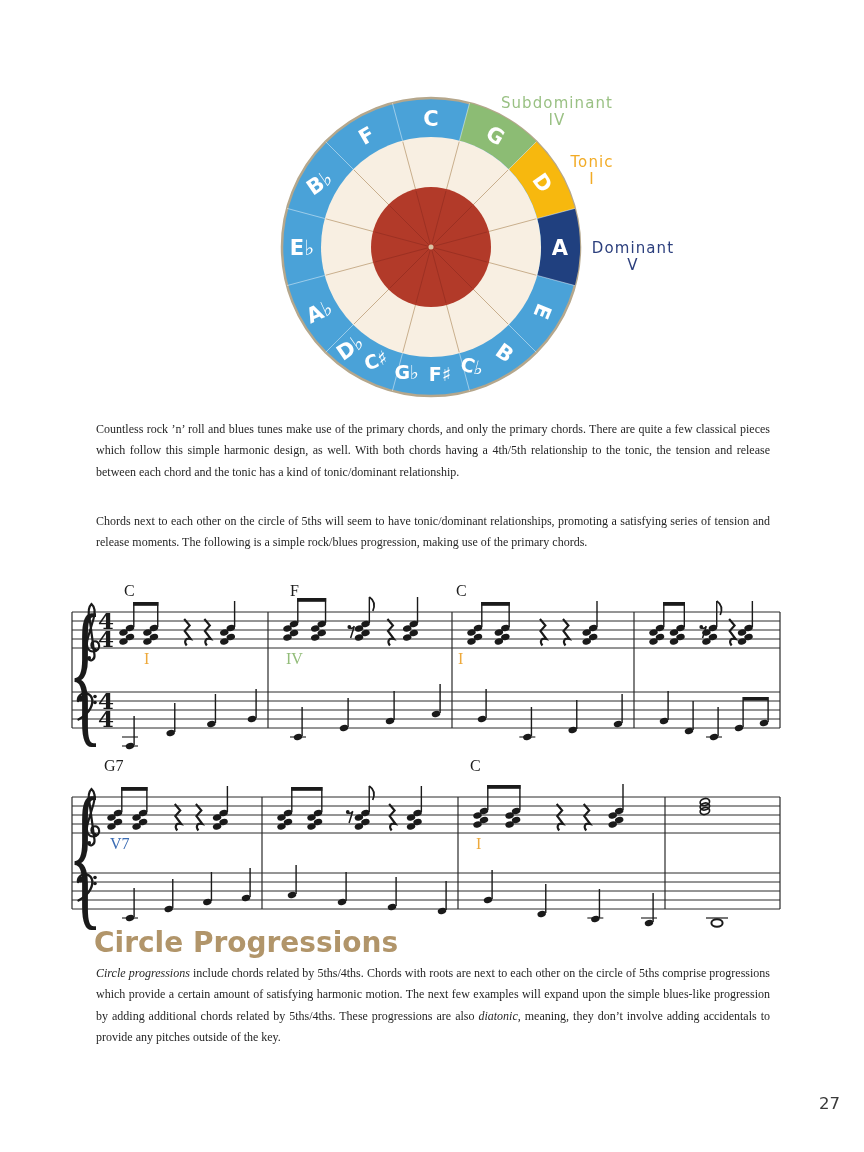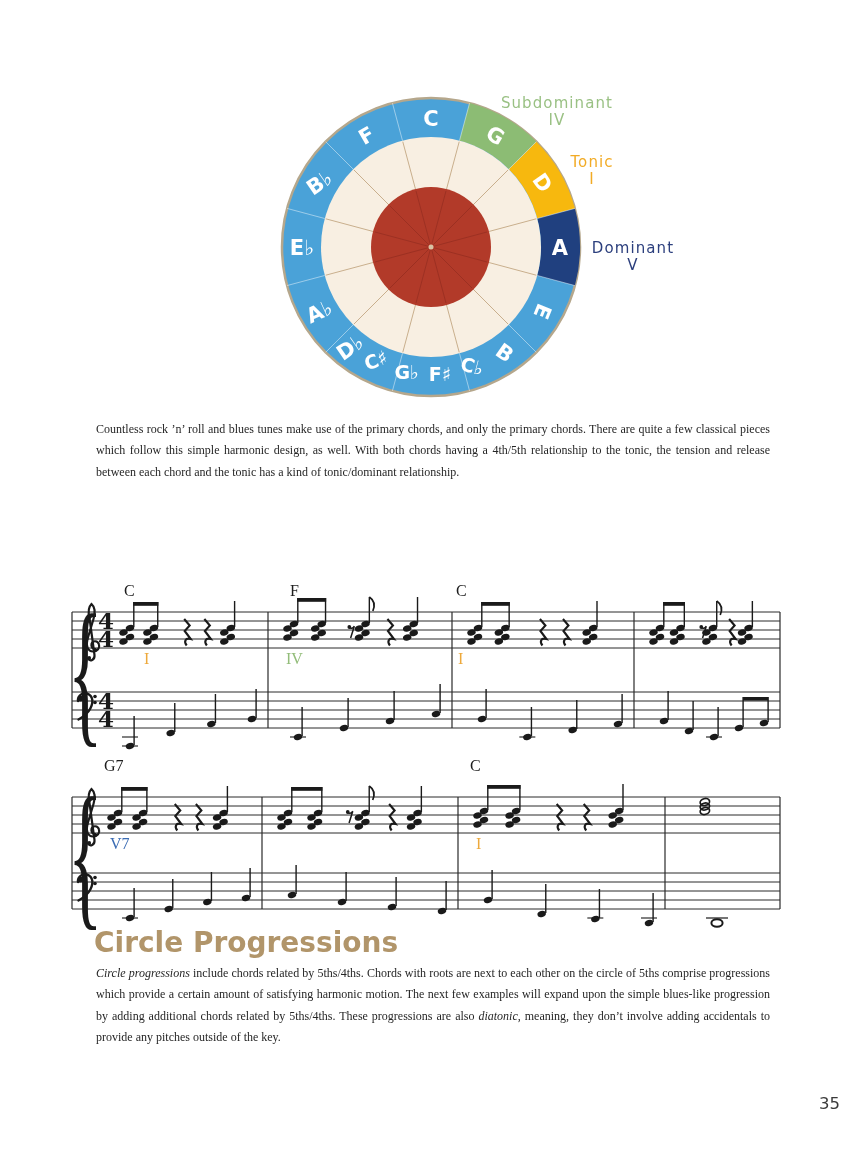--- a/index.html
+++ b/index.html
@@ -88,20 +88,21 @@
       </g>
     <text class="dlabel" x="295" y="22" text-anchor="middle" fill="#9ac184">Subdominant</text>
     <text class="dlabel" x="295" y="39" text-anchor="middle" fill="#9ac184">IV</text>
     <text class="dlabel" x="330" y="81" text-anchor="middle" fill="#f2ab25">Tonic</text>
     <text class="dlabel" x="330" y="98" text-anchor="middle" fill="#f2ab25">I</text>
     <text class="dlabel" x="371" y="167" text-anchor="middle" fill="#2c3f7d">Dominant</text>
     <text class="dlabel" x="371" y="184" text-anchor="middle" fill="#2c3f7d">V</text>
   </svg>
 
   <p class="para" style="top:419px;margin:0;">Countless rock ’n’ roll and blues tunes make use of the primary chords, and only the primary chords. There are quite a few classical pieces which follow this simple harmonic design, as well. With both chords having a 4th/5th relationship to the tonic, the tension and release between each chord and the tonic has a kind of tonic/dominant relationship.</p>
+  <p class="para" style="top:511px;margin:0;">Chords next to each other on the circle of 5ths will seem to have tonic/dominant relationships, promoting a satisfying series of tension and release moments. The following is a simple rock/blues progression, making use of the primary chords.</p>
 
   <svg id="sys1" style="left:58px;top:580px;" width="730" height="185" viewBox="0 0 730 185">
       <line x1="14" y1="32" x2="722" y2="32" stroke="#2b2b2b" stroke-width="1"></line>
       <line x1="14" y1="41" x2="722" y2="41" stroke="#2b2b2b" stroke-width="1"></line>
       <line x1="14" y1="50" x2="722" y2="50" stroke="#2b2b2b" stroke-width="1"></line>
       <line x1="14" y1="59" x2="722" y2="59" stroke="#2b2b2b" stroke-width="1"></line>
       <line x1="14" y1="68" x2="722" y2="68" stroke="#2b2b2b" stroke-width="1"></line>
       <line x1="14" y1="112" x2="722" y2="112" stroke="#2b2b2b" stroke-width="1"></line>
       <line x1="14" y1="121" x2="722" y2="121" stroke="#2b2b2b" stroke-width="1"></line>
       <line x1="14" y1="130" x2="722" y2="130" stroke="#2b2b2b" stroke-width="1"></line>
@@ -384,14 +385,14 @@
       <ellipse cx="659" cy="168" rx="5.6" ry="3.8" fill="none" stroke="#1a1a1a" stroke-width="2"></ellipse>
       <text x="46" y="16" class="chordtext">G7</text>
       <text x="412" y="16" class="chordtext">C</text>
       <text x="52" y="94" class="numtext" fill="#3b6cb4">V7</text>
       <text x="418" y="94" class="numtext" fill="#eda93c">I</text>
     </svg>
 
   <h2 class="heading" style="margin: 0px; color: rgb(177, 149, 106);">Circle Progressions</h2>
   <p class="para" style="top:963px;margin:0;"><span class="it">Circle progressions</span><span> include chords related by 5ths/4ths. Chords with roots are next to each other on the circle of 5ths comprise progressions which provide a certain amount of satisfying harmonic motion. The next few examples will expand upon the simple blues-like progression by adding additional chords related by 5ths/4ths. These progressions are also </span><span class="it">diatonic</span><span>, meaning, they don’t involve adding accidentals to provide any pitches outside of the key.</span></p>
 
-  <div class="pagenum">35</div>
+  <div class="pagenum">27</div>
 </div>
 
 </body></html>

